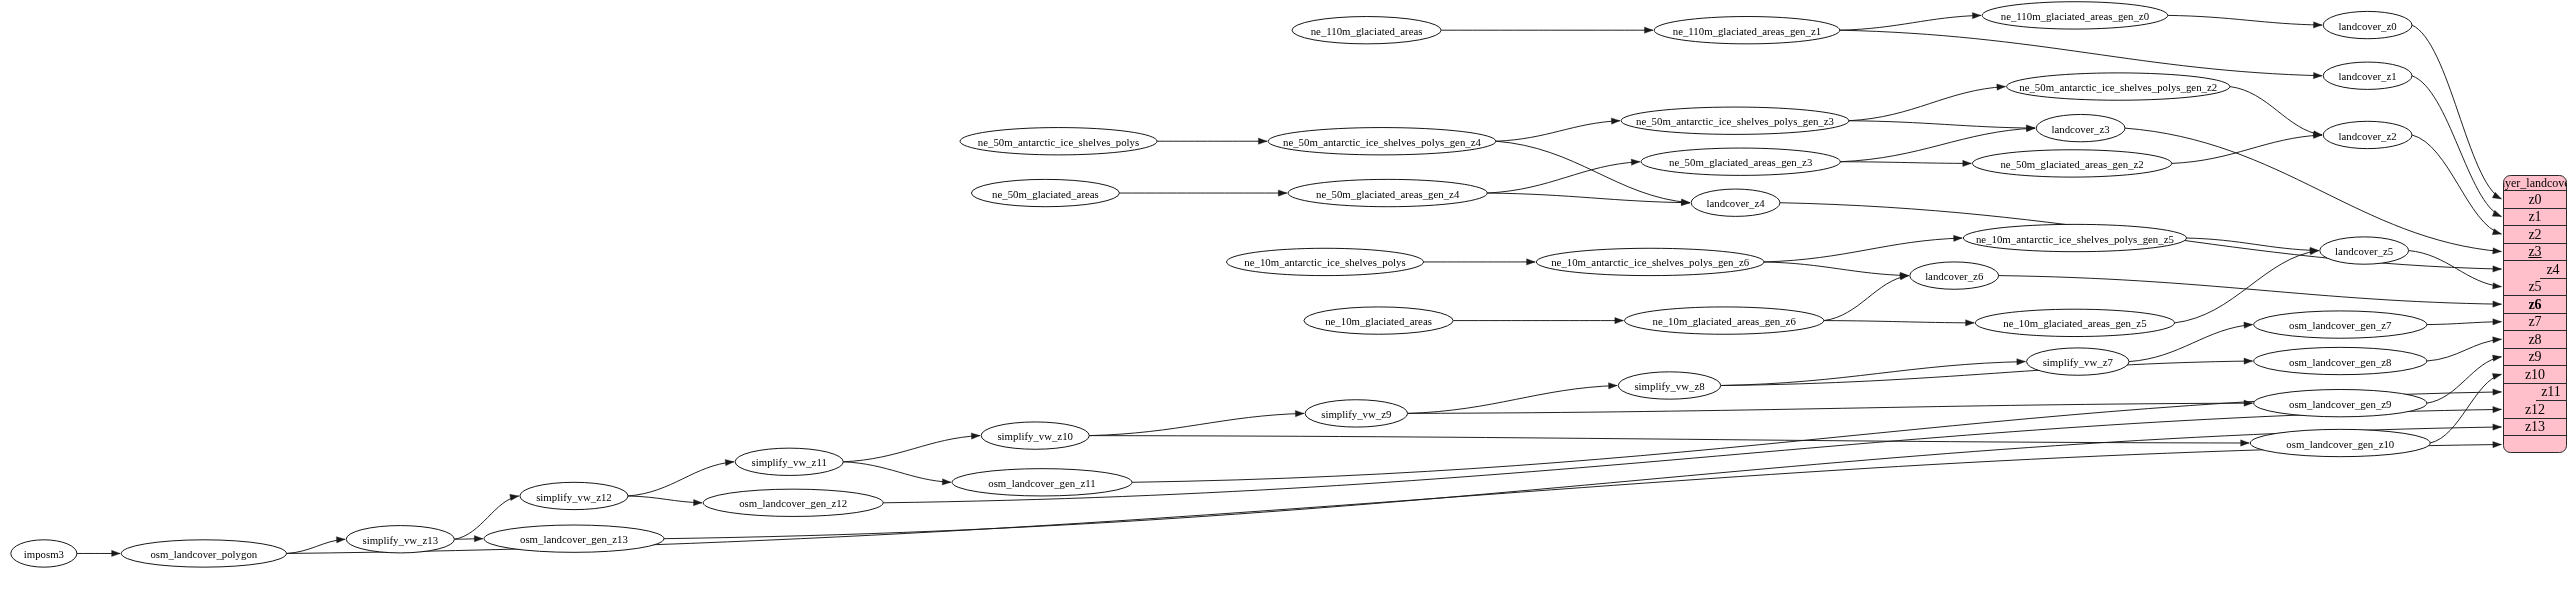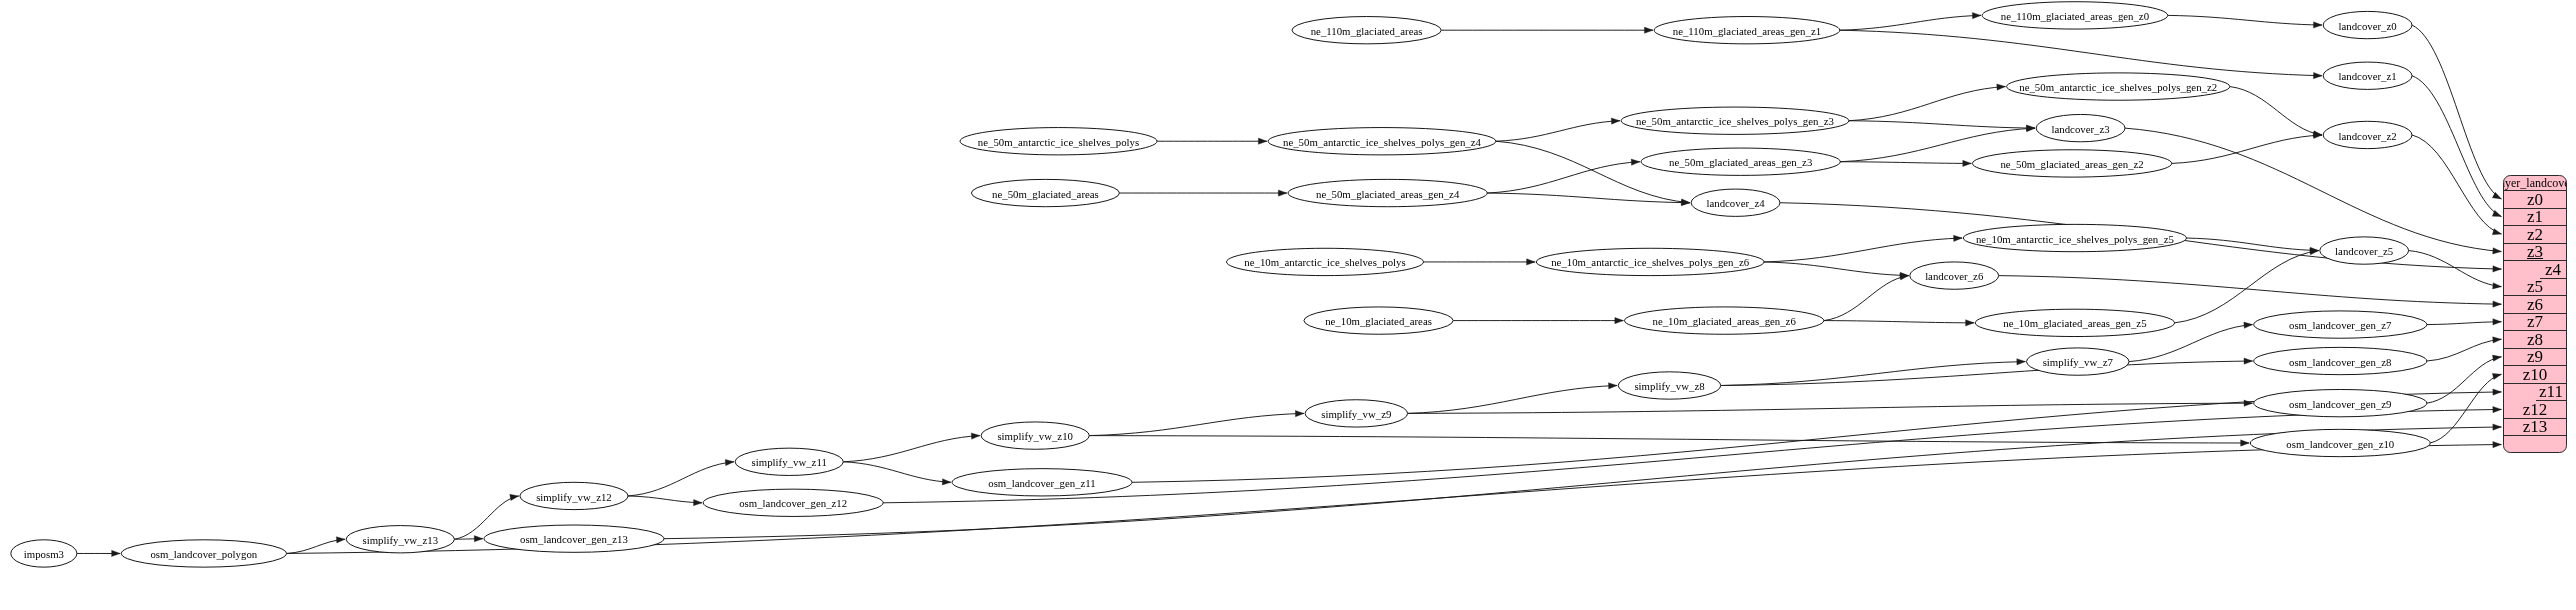--- a/index.html
+++ b/index.html
@@ -68,21 +68,21 @@
     border-bottom: 0.9px solid #2a2a2a;
   }
   #record-node .rec-row:last-child {
     border-bottom: none;
     margin-top: 28px;
   }
   #record-node .rec-title {
     font-size: 12px;
   }
   #record-node .rec-cell {
-    font-size: 17px;
+    font-size: 14px;
   }
 </style>
 </head>
 <body>
 
 <div id="stage">
 
   <svg id="graph-svg" viewBox="0 0 4524 1073" xmlns="http://www.w3.org/2000/svg">
     <g id="edges-layer">
         <g>
@@ -467,21 +467,21 @@
   </svg>
 
   <div id="record-node" style="left: 2503px; top: 175px; width: 64px; height: 278px;">
       <div class="rec-row rec-title" style="height: 15.4px;">layer_landcover</div>
       <div class="rec-row rec-cell" style="height: 17.5px;">z0</div>
       <div class="rec-row rec-cell" style="height: 17.5px; text-align: center;">z1</div>
       <div class="rec-row rec-cell" style="height: 17.5px;">z2</div>
       <div class="rec-row rec-cell" style="height: 17.5px; text-decoration: underline;">z3</div>
       <div class="rec-row rec-cell" style="height: 17.5px; margin-left: 36px;">z4</div>
       <div class="rec-row rec-cell" style="height: 17.5px;">z5</div>
-      <div class="rec-row rec-cell" style="height: 17.5px;">z6</div>
+      <div class="rec-row rec-cell" style="height: 17.5px; font-weight: bold;">z6</div>
       <div class="rec-row rec-cell" style="height: 17.5px;">z7</div>
       <div class="rec-row rec-cell" style="height: 17.5px;">z8</div>
       <div class="rec-row rec-cell" style="height: 17.5px;">z9</div>
       <div class="rec-row rec-cell" style="height: 17.5px;">z10</div>
       <div class="rec-row rec-cell" style="height: 17.5px; margin-left: 32px;">z11</div>
       <div class="rec-row rec-cell" style="height: 17.5px;">z12</div>
       <div class="rec-row rec-cell" style="height: 17.5px;">z13</div>
       <div class="rec-row rec-cell" style="height: 17.5px;">z14+</div>
     </div>
 

